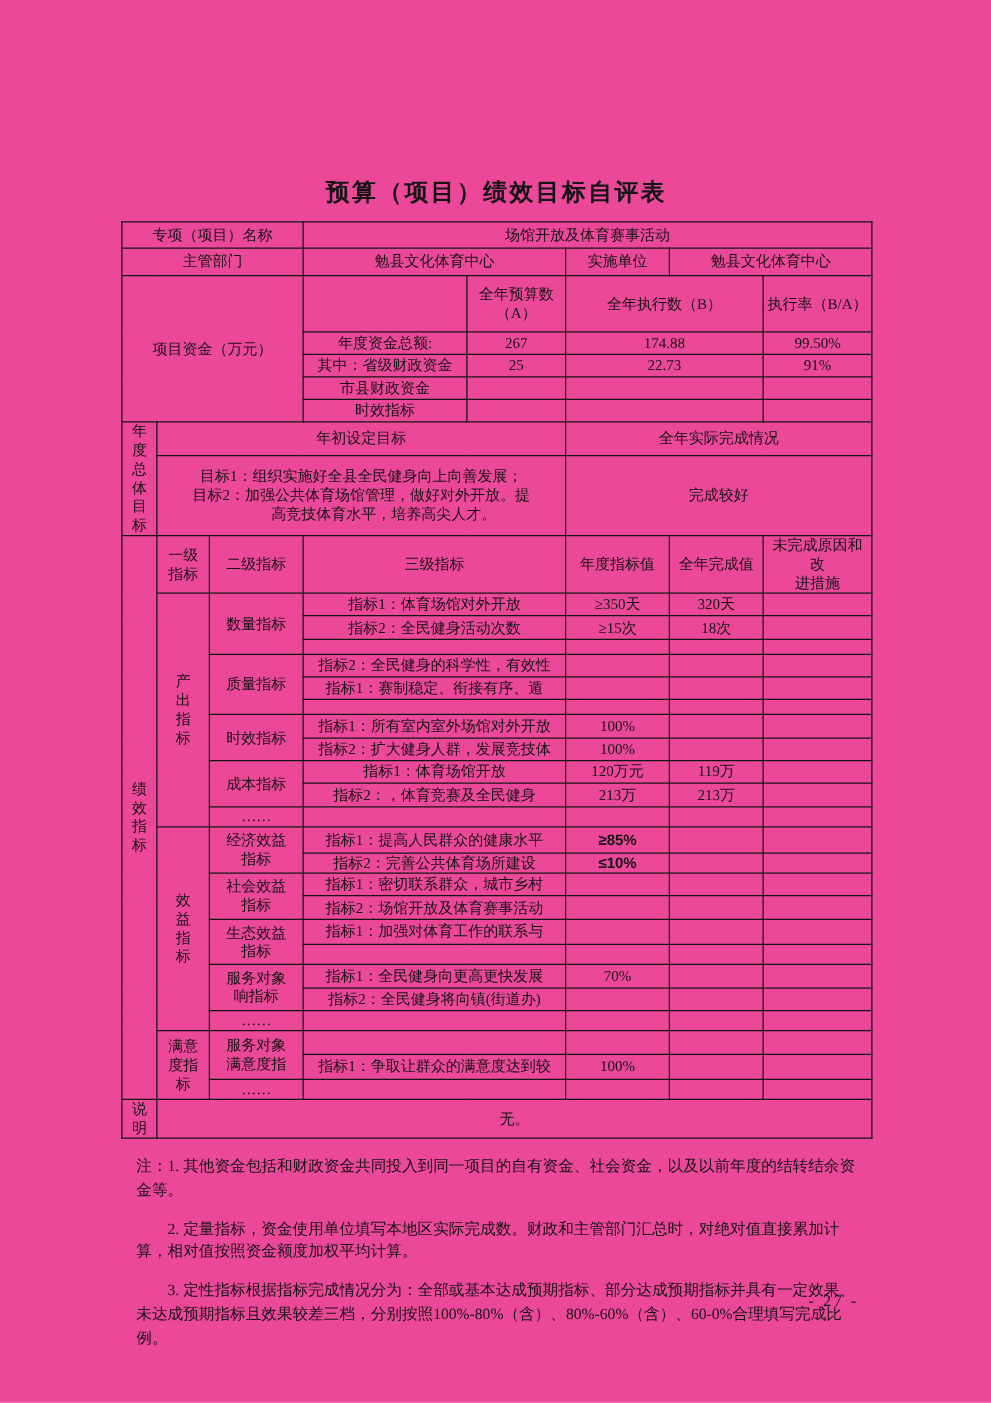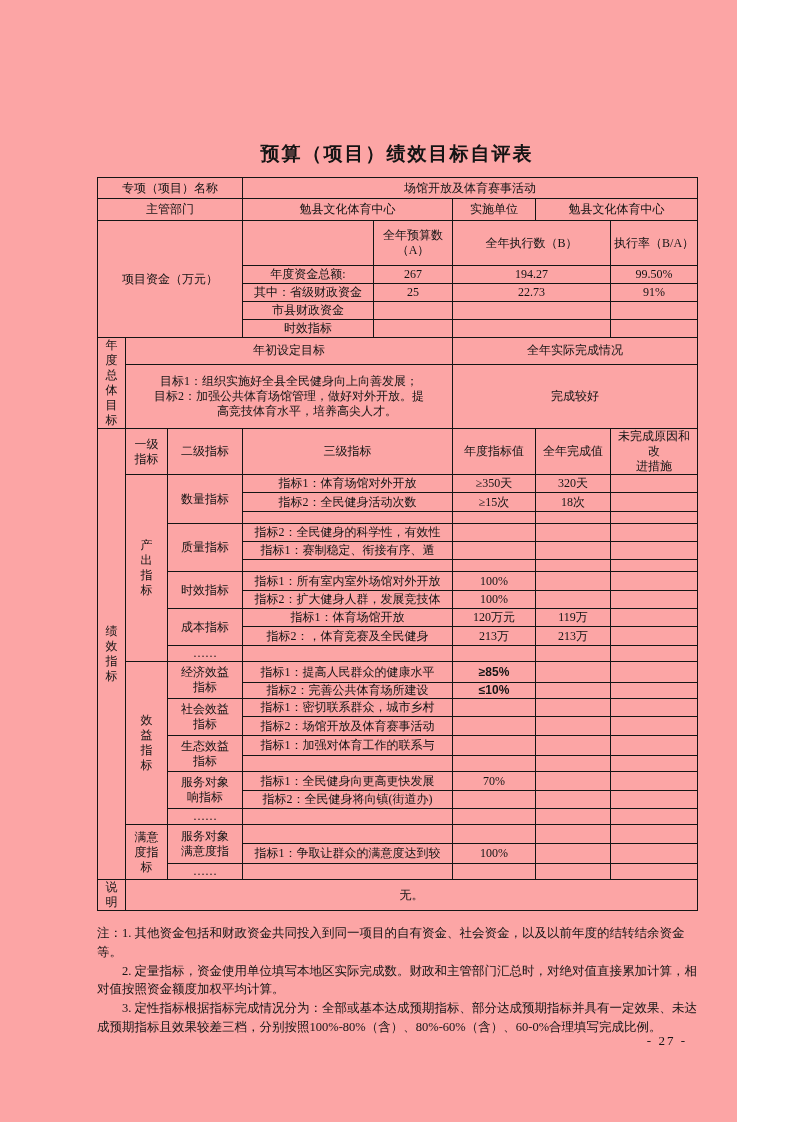--- a/index.html
+++ b/index.html
@@ -1,17 +1,17 @@
 <!DOCTYPE html>
 <html><head>
 <meta charset="utf-8">
 <style>
   html,body{margin:0;padding:0;}
   body{background:#ffffff;}
-  .sheet{position:relative;width:737px;height:1122px;background:#fca5a5;overflow:hidden;
+  .sheet{position:relative;width:793px;height:1122px;background:#ec4899;overflow:hidden;
          font-family:"Liberation Serif","DejaVu Serif",serif;color:#141414;}
   .content{position:absolute;left:97px;top:141px;width:600px;}
   h1.title{font-family:"Liberation Sans","DejaVu Sans",sans-serif;font-weight:bold;
            font-size:19px;letter-spacing:2px;text-align:center;margin:0 0 10px 0;}
   .subtitle{font-size:13px;text-align:center;margin:0 0 11px 0;letter-spacing:1px;}
   table.main{border-collapse:collapse;table-layout:fixed;width:600px;}
   table.main td{border:1px solid #141414;font-size:12px;line-height:1.25;
                 padding:0 2px;text-align:center;vertical-align:middle;
                 word-break:break-all;overflow:hidden;}
   td.tl{text-align:left;padding-left:4px;}
@@ -24,21 +24,21 @@
   td.vlabel2{line-height:1.45;padding:0;}
   td.hd{font-family:"Liberation Sans","DejaVu Sans",sans-serif;font-weight:bold;font-size:13.5px;}
   td.small{font-size:11.5px;line-height:1.3;}
   td.dots{line-height:9px;font-size:12px;}
   td.indent{text-align:left;padding-left:9px;}
   tr.rh10{height:10px}tr.rh12{height:12px}tr.rh13{height:13px}
   tr.rh16{height:16px}tr.rh18{height:18px}tr.rh19{height:19px}tr.rh20{height:20px}
   tr.rh21{height:21px}tr.rh22{height:22px}tr.rh34{height:34px}tr.rh45{height:45px}
   tr.rh48{height:48px}
   .notes{margin-top:13px;font-size:12.5px;line-height:1.5;}
-  .notes p{margin:0;}
+  .notes p{margin:12px;}
   .notes p.indent2{text-indent:2em;}
   .pagenum{position:absolute;left:617px;top:1033px;width:70px;text-align:right;
            font-size:13px;letter-spacing:2px;}
 </style>
 </head>
 <body>
 
 <div class="sheet">
   <div class="content">
 
@@ -72,21 +72,21 @@
         <td colspan="3" rowspan="5">项目资金（万元）</td>
         <td></td>
         <td class="pre">全年预算数
 （A）</td>
         <td colspan="2">全年执行数（B）</td>
         <td>执行率（B/A）</td>
       </tr>
       <tr class="rh18">
         <td class="tl">年度资金总额:</td>
         <td>267</td>
-        <td colspan="2">194.27</td>
+        <td colspan="2">174.88</td>
         <td class="tl">99.50%</td>
       </tr>
       <tr class="rh18">
         <td class="indent">其中：省级财政资金</td>
         <td>25</td>
         <td colspan="2">22.73</td>
         <td class="tl">91%</td>
       </tr>
       <tr class="rh18">
         <td class="tr">市县财政资金</td>

